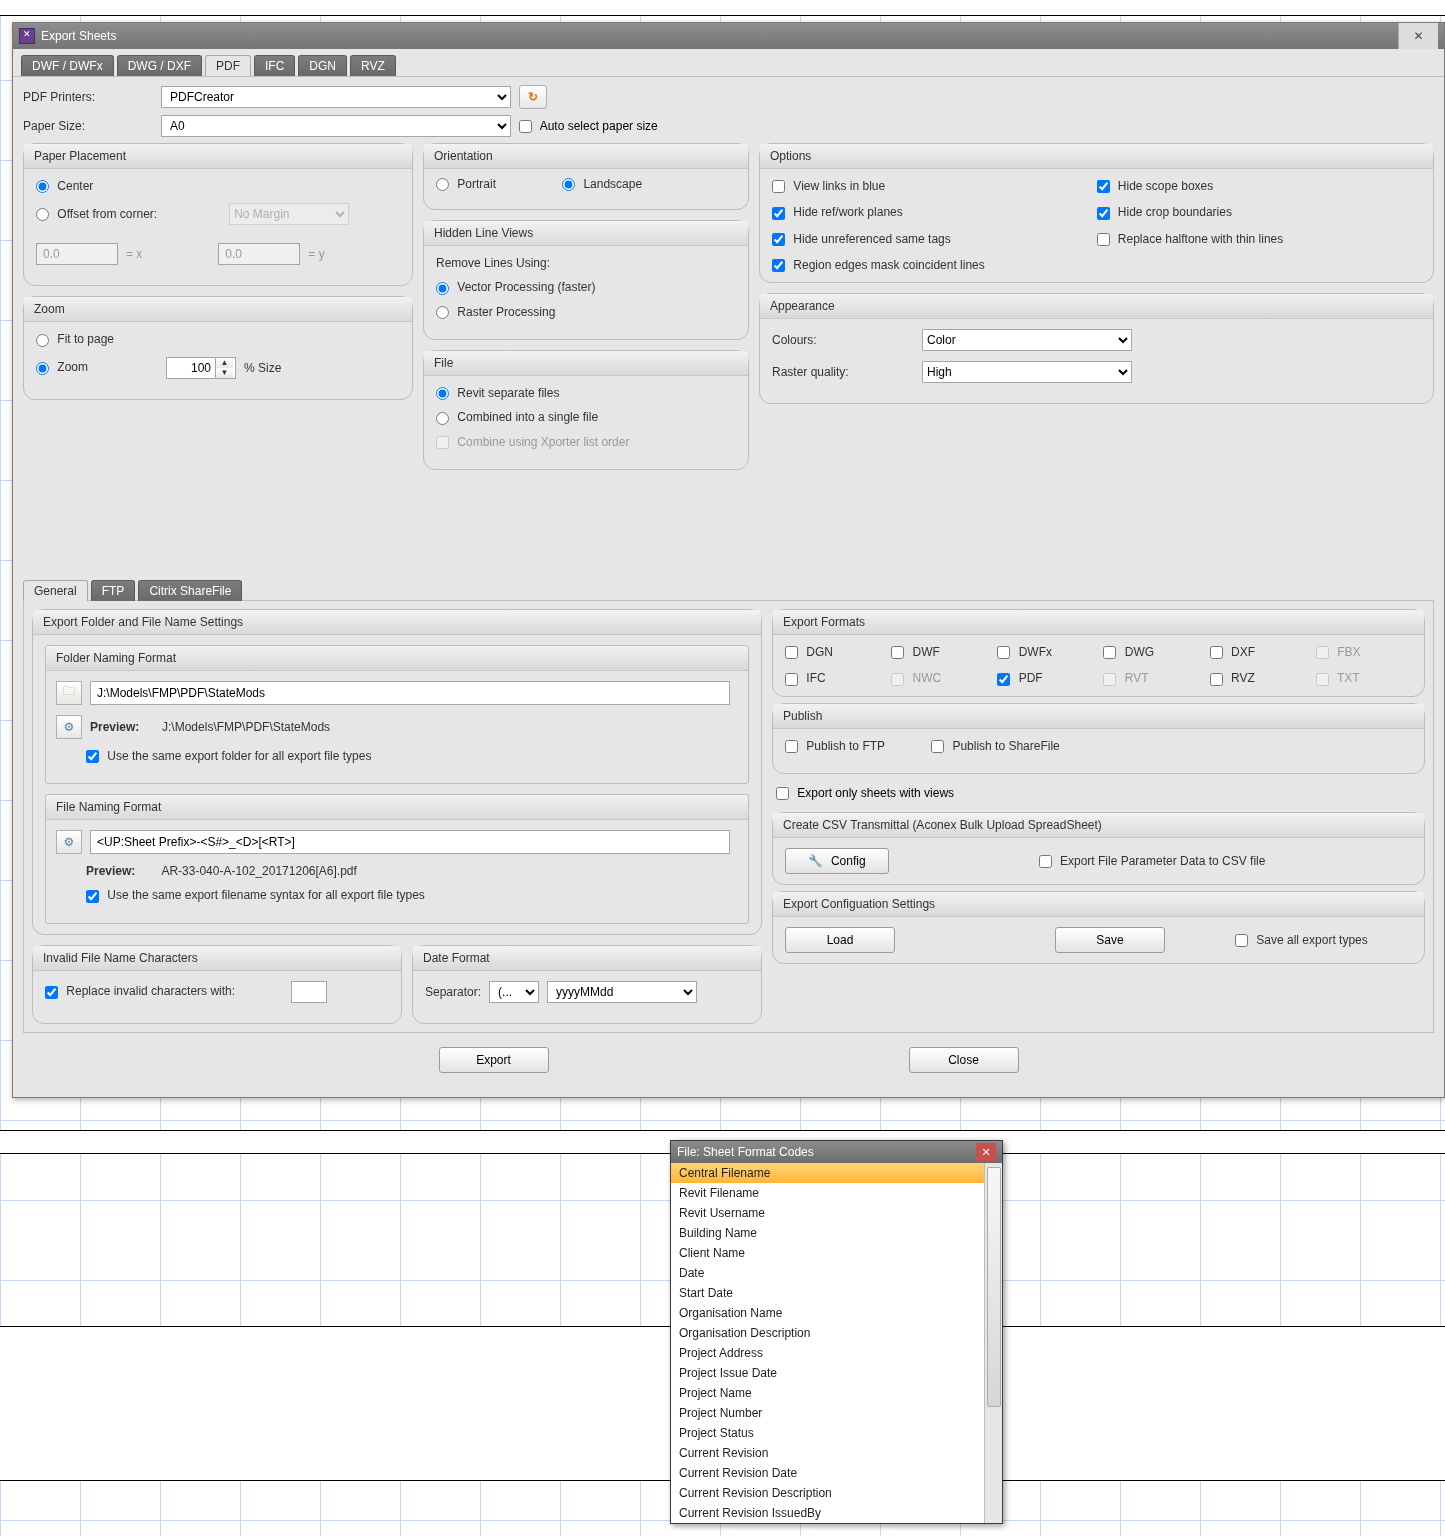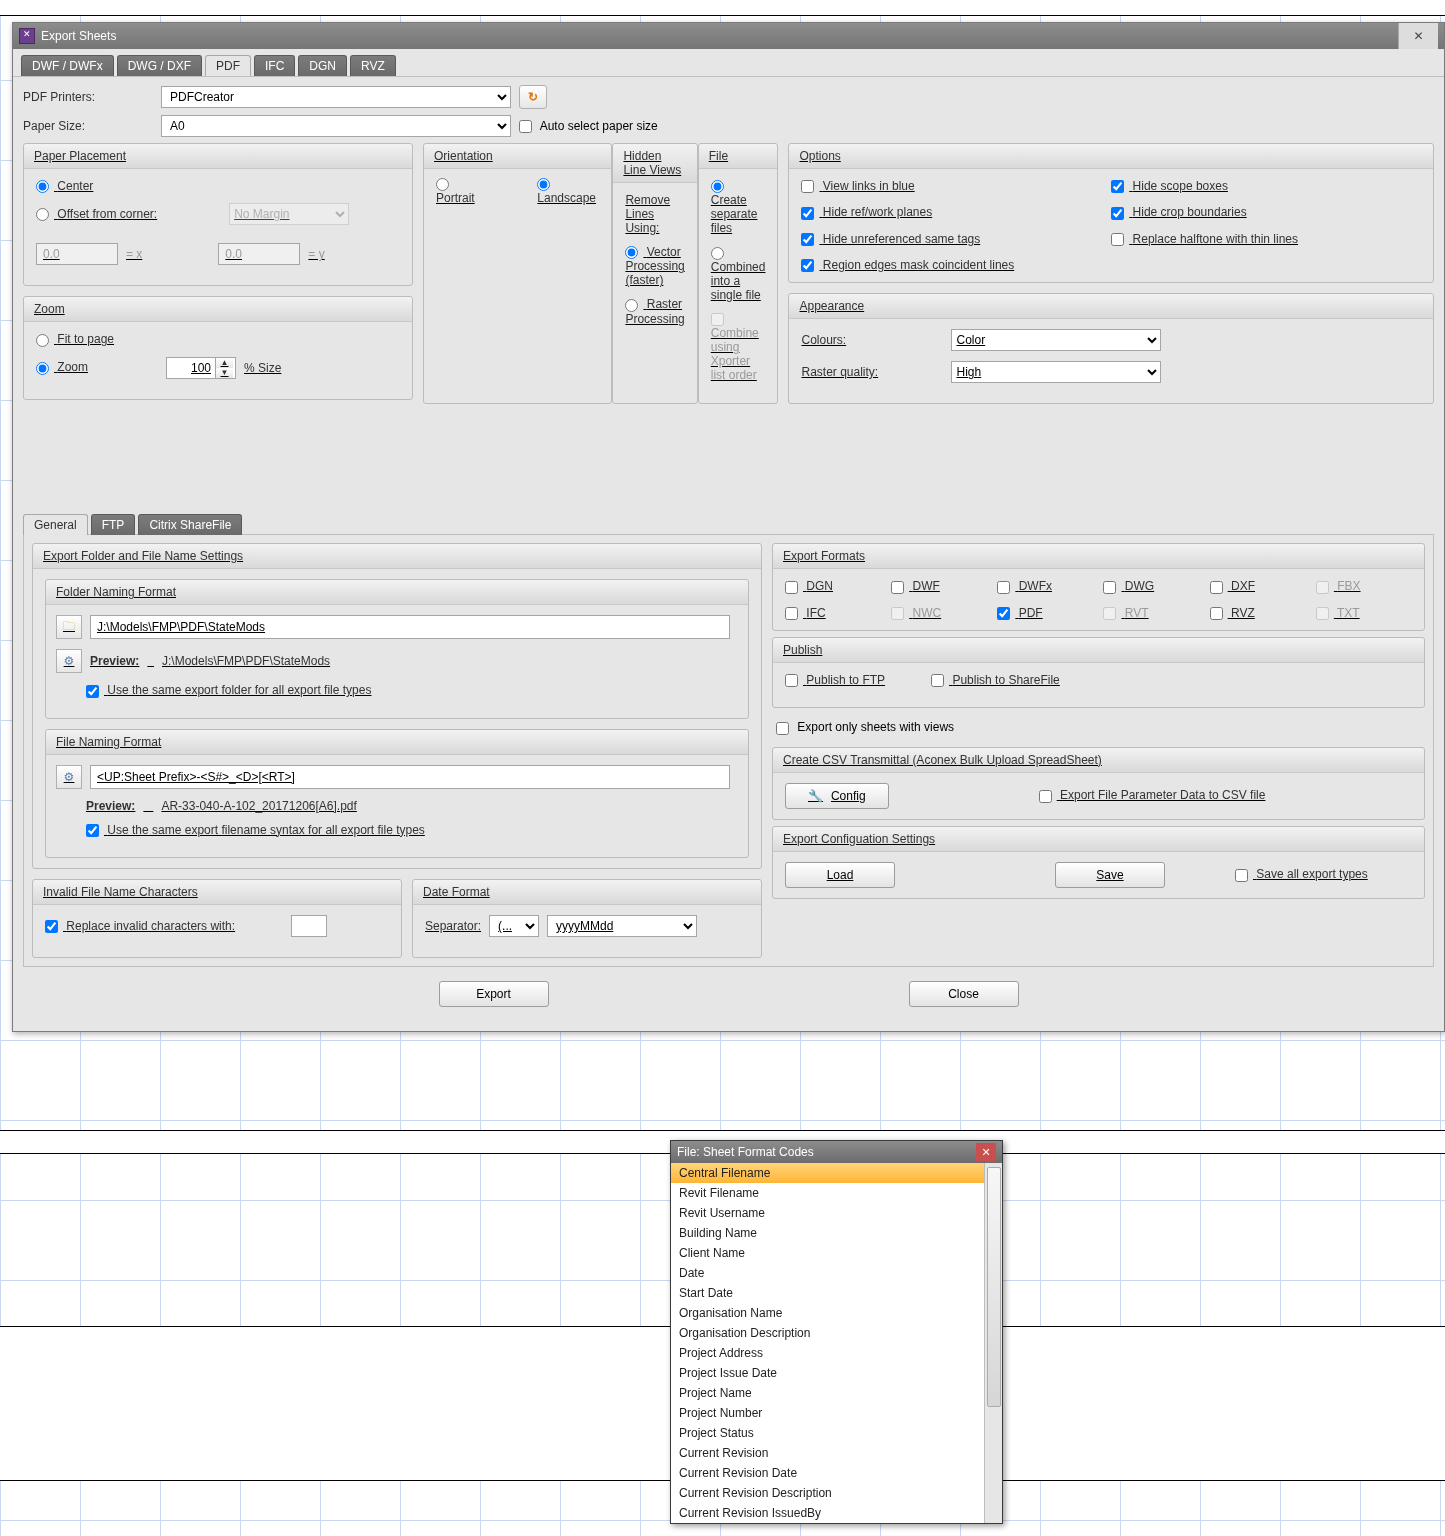--- a/index.html
+++ b/index.html
@@ -25,26 +25,26 @@
 .tab.active{ background:#e6e6e6; color:#333; border-color:#a8a8a8;}
 .body { padding:8px 10px 14px; border-top:1px solid #bfbfbf;}
 
 .row { display:flex; align-items:center; gap:8px; margin-bottom:6px;}
 label.lbl { color:#333;}
 select.wide, input.wide { width:350px; height:22px; background:#fff; border:1px solid #a5a5a5; padding:1px 4px;}
 .icon-btn{ width:28px; height:24px; background:linear-gradient(#fff,#e6e6e6); border:1px solid #b0b0b0; border-radius:3px; display:flex; align-items:center; justify-content:center;}
 .icon-btn span{color:#e57300; font-weight:bold;}
 
 .cols { display:flex; gap:10px; margin-top:6px;}
-.group { border:1px solid #bcbcbc; border-radius:3px; background:#e6e6e6;text-decoration:underline;}
+.group { border:1px solid #bcbcbc; border-radius:12px; background:#e6e6e6;}
 .group-h { padding:5px 10px; background:linear-gradient(#f2f2f2,#d9d9d9); border-bottom:1px solid #c7c7c7; border-radius:3px 3px 0 0; color:#333;}
 .group-b { padding:10px 12px; color:#333;}
 .group-b .row{ margin-bottom:10px;}
 .col-left{ flex:0 0 390px; display:flex; flex-direction:column; gap:10px;}
-.col-mid{ flex:0 0 326px; display:flex; flex-direction:row; }
+.col-mid{ flex:0 0 326px; display:flex; flex-direction:column; gap:10px;}
 .col-right{ flex:1; display:flex; flex-direction:column; gap:10px;}
 
 input[type=radio],input[type=checkbox]{ margin-right:5px; vertical-align:middle;}
 .disabled { color:#9a9a9a !important;}
 input.num{ width:82px; height:22px; background:#fff; border:1px solid #a5a5a5; text-align:left; padding:1px 6px;}
 input.num.dis{ background:#f0f0f0; color:#9a9a9a;}
 select.sm{ width:210px; height:22px; background:#fff; border:1px solid #a5a5a5;}
 .spin{ width:70px; height:22px; border:1px solid #a5a5a5; background:#fff; display:inline-flex;}
 .spin input{ border:none; width:48px; text-align:right; padding-right:4px;}
 .spin .ar{ width:18px; display:flex; flex-direction:column; border-left:1px solid #a5a5a5;}
@@ -191,21 +191,21 @@
               </div>
             <div class="row">
                 <label><input type="radio" name="hl" style=""> <span>Raster Processing</span></label>
               </div>
           </div>
         </div>
         <div class="group">
           <div class="group-h">File</div>
           <div class="group-b">
             <div class="row">
-                <label><input type="radio" name="fl" checked="" style=""> <span>Create separate files</span></label>
+                <label><input type="radio" name="fl" checked="" style=""> <span>Revit separate files</span></label>
               </div>
             <div class="row">
                 <label><input type="radio" name="fl" style=""> <span>Combined  into a single file</span></label>
               </div>
             <div class="row disabled">
                 <label><input type="checkbox" disabled="" style=""> <span>Combine using Xporter list order</span></label>
               </div>
           </div>
         </div>
       </div>

